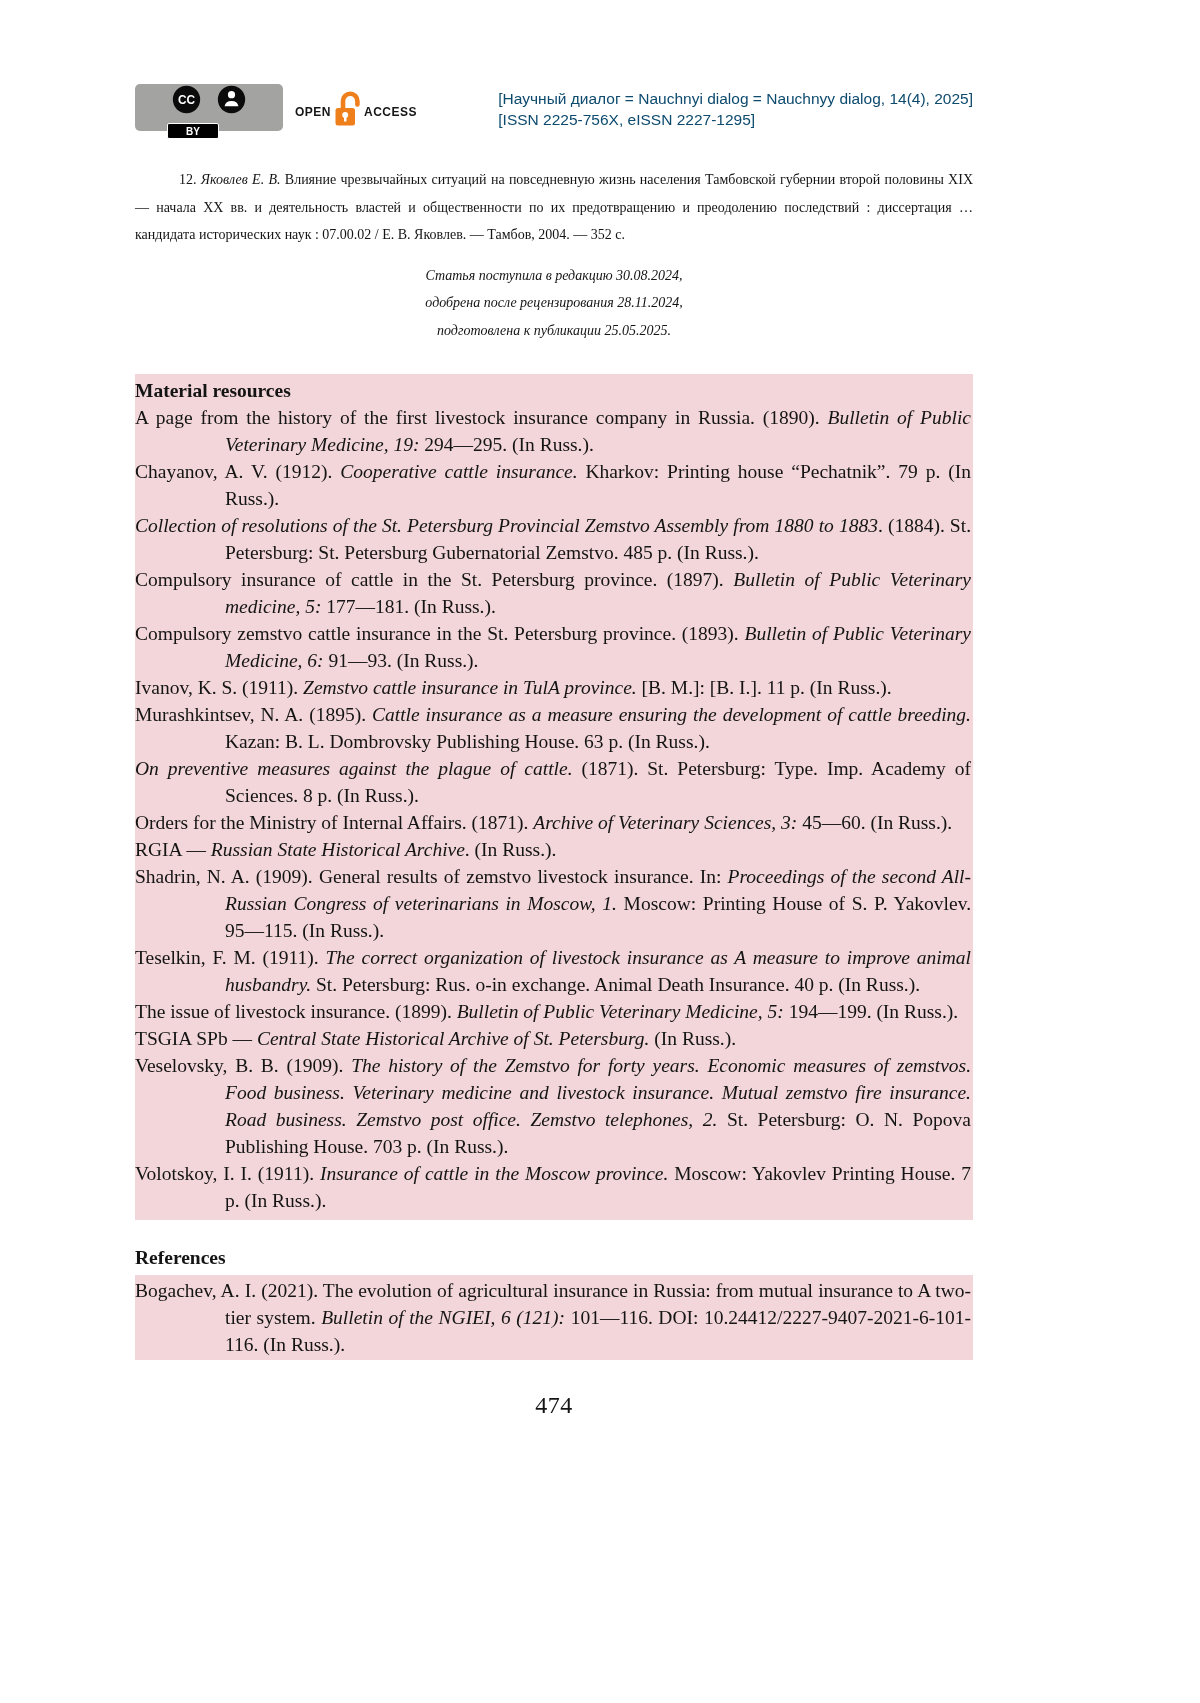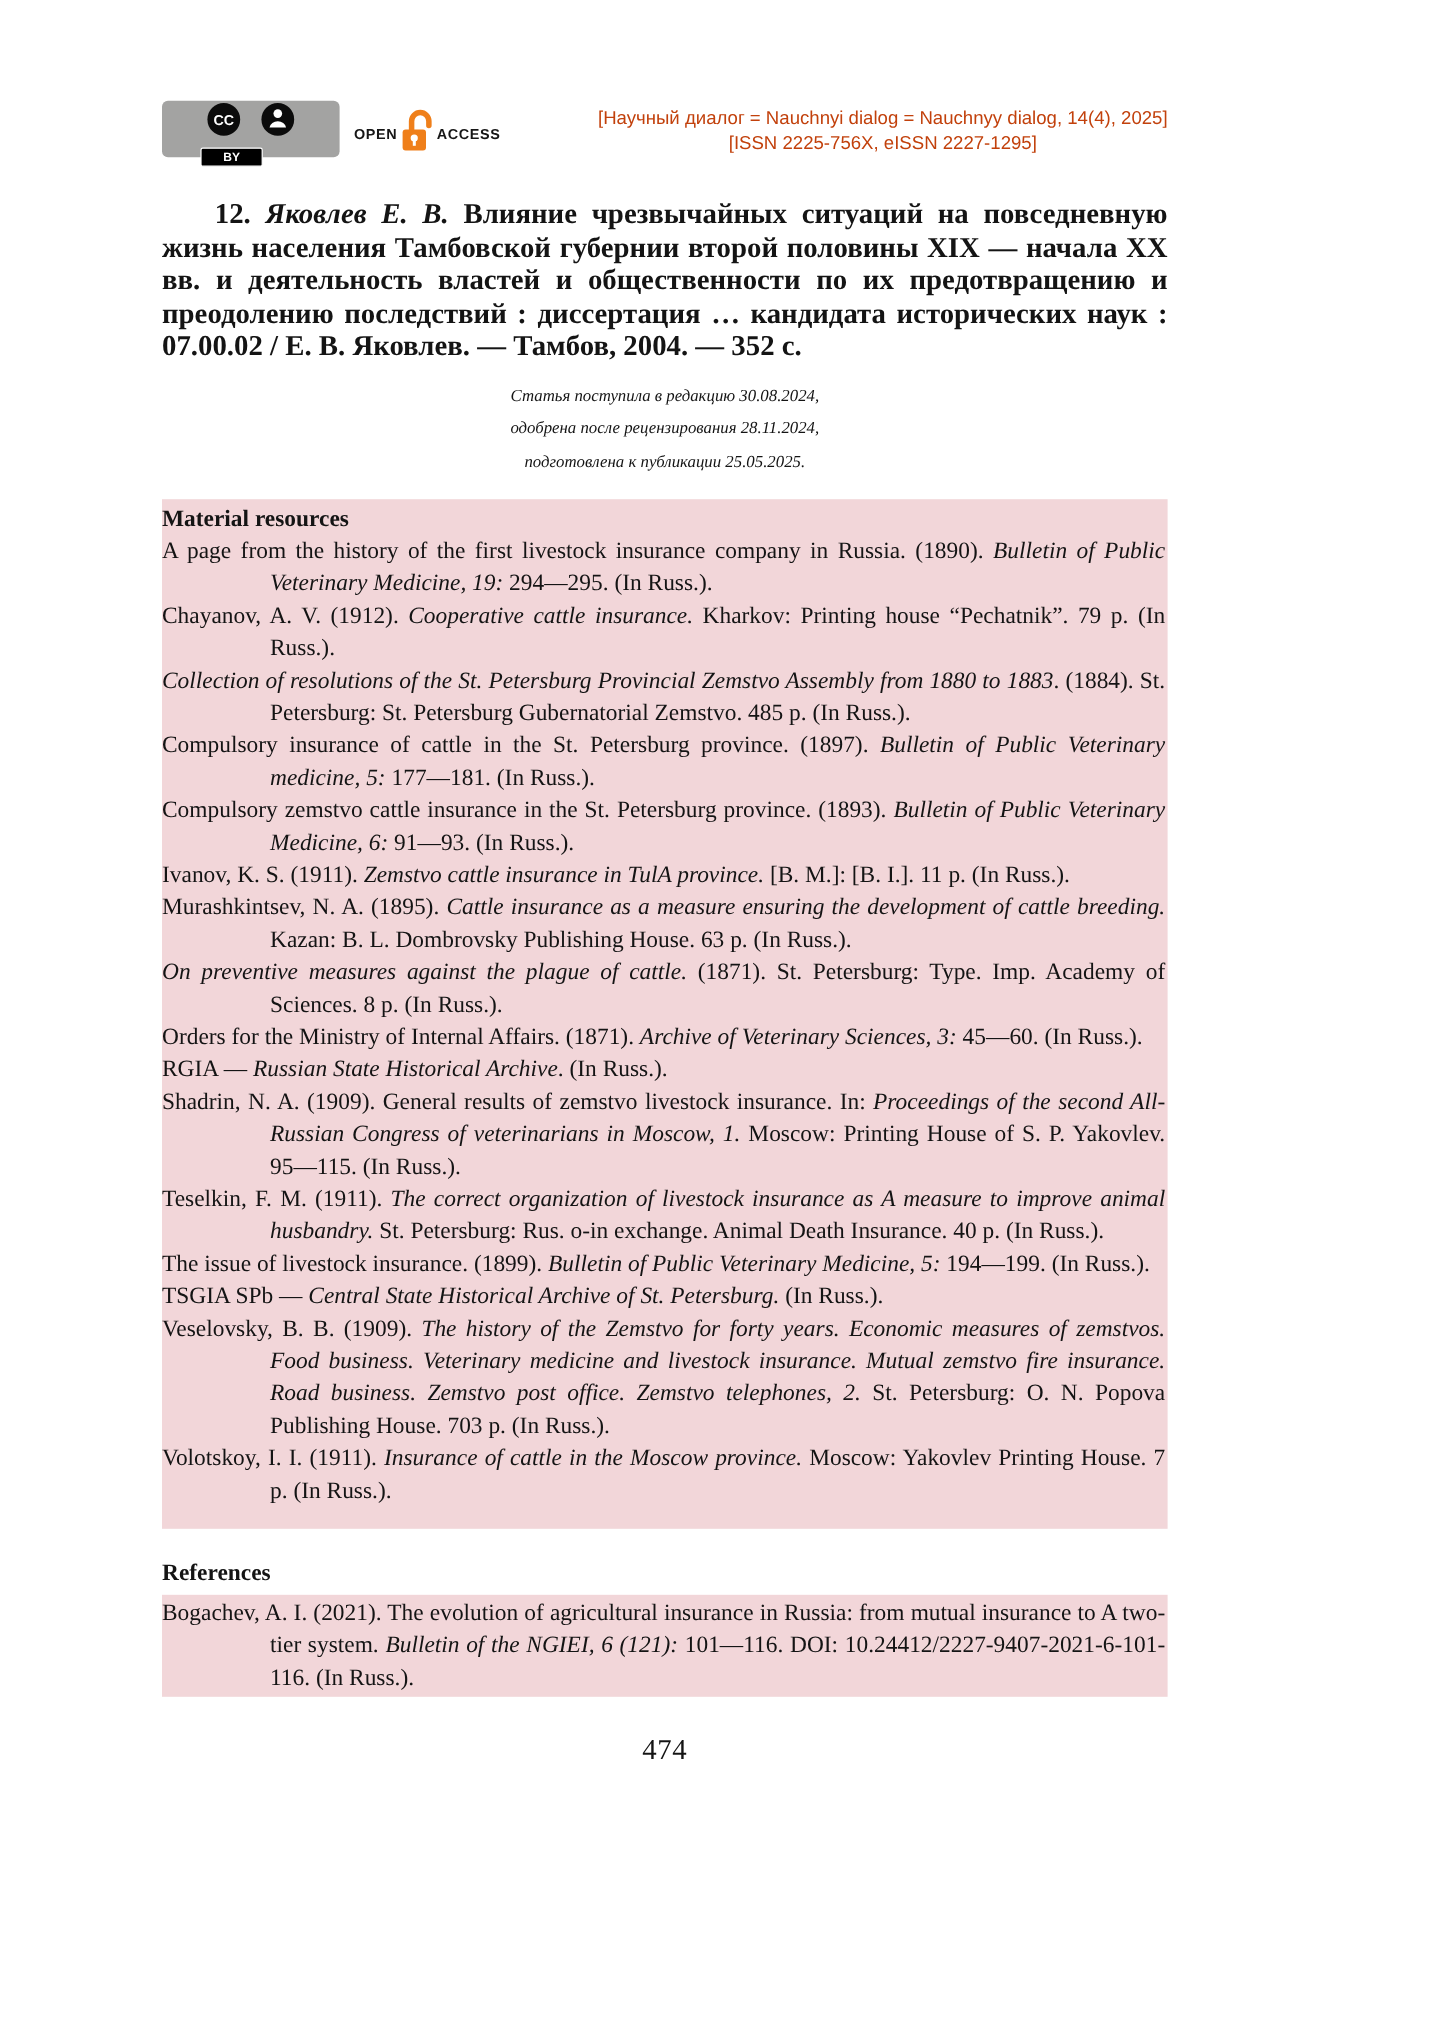--- a/index.html
+++ b/index.html
@@ -18,33 +18,33 @@
               border-radius:5px; display:flex; align-items:flex-start; justify-content:center;
               gap:14px; flex:0 0 auto; }
   .cc-by-strip { position:absolute; left:32px; bottom:-8px; background:#000; color:#fff;
                  font-family:"Liberation Sans", sans-serif; font-weight:bold; font-size:10px;
                  width:52px; height:16px; line-height:16px; text-align:center;
                  border:1.5px solid #fff; border-radius:2px; }
   .oa { display:flex; align-items:center; margin-left:12px; margin-top:5px;
         font-family:"Liberation Sans", sans-serif; font-weight:bold; font-size:12px;
         letter-spacing:0.5px; color:#161616; flex:0 0 auto; }
   .oa-lock { color:var(--accent_orange, #ef7f1a); margin:0 3px; display:inline-block; }
-  .journal-info { margin-left:auto; text-align:center;
+  .journal-info { margin-left:auto; text-align:left;
                   font-family:"Liberation Sans", sans-serif; font-size:15.5px;
-                  line-height:21px; color:#c2410c; padding-top:4px; }
+                  line-height:21px; color:#0c4a6e; padding-top:4px; }
 
   
-  .p12 { margin-top:32px; font-size:24px; line-height:27.5px;
-         text-align:justify; text-indent:44px;font-weight:bold; }
+  .p12 { margin-top:32px; font-size:14px; line-height:27.5px;
+         text-align:justify; text-indent:44px; }
   .dates { margin-top:13px; text-align:center; font-style:italic;
            font-size:14px; line-height:27.5px; }
   .it { font-style:italic; }
 
   .highlight { background:var(--highlight, #f2d6d9); }
-  .mat-block { margin-top:17px; padding:3px 2px 18px 0; }
+  .mat-block { margin-top:30px; padding:3px 2px 6px 0; }
   .sec-heading { font-size:19.5px; line-height:27px; font-weight:bold; }
   .bib { font-size:19.5px; line-height:27px; text-align:justify;
          padding-left:90px; text-indent:-90px; }
 
   .refs-heading { margin-top:24px; font-size:19.5px; line-height:27px; font-weight:bold; }
   .refs-block { margin-top:4px; padding:2px 2px 2px 0; }
 
   .pageno { margin-top:32px; text-align:center; font-size:24px; letter-spacing:0.5px; }
 </style>
 </head>

